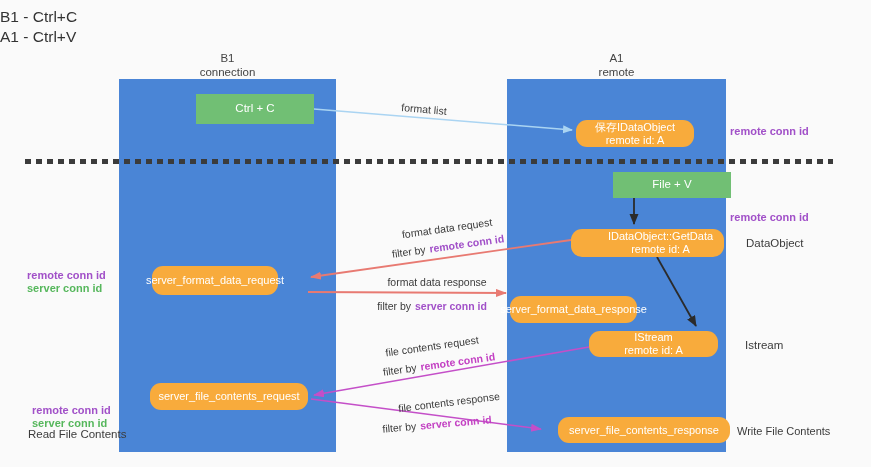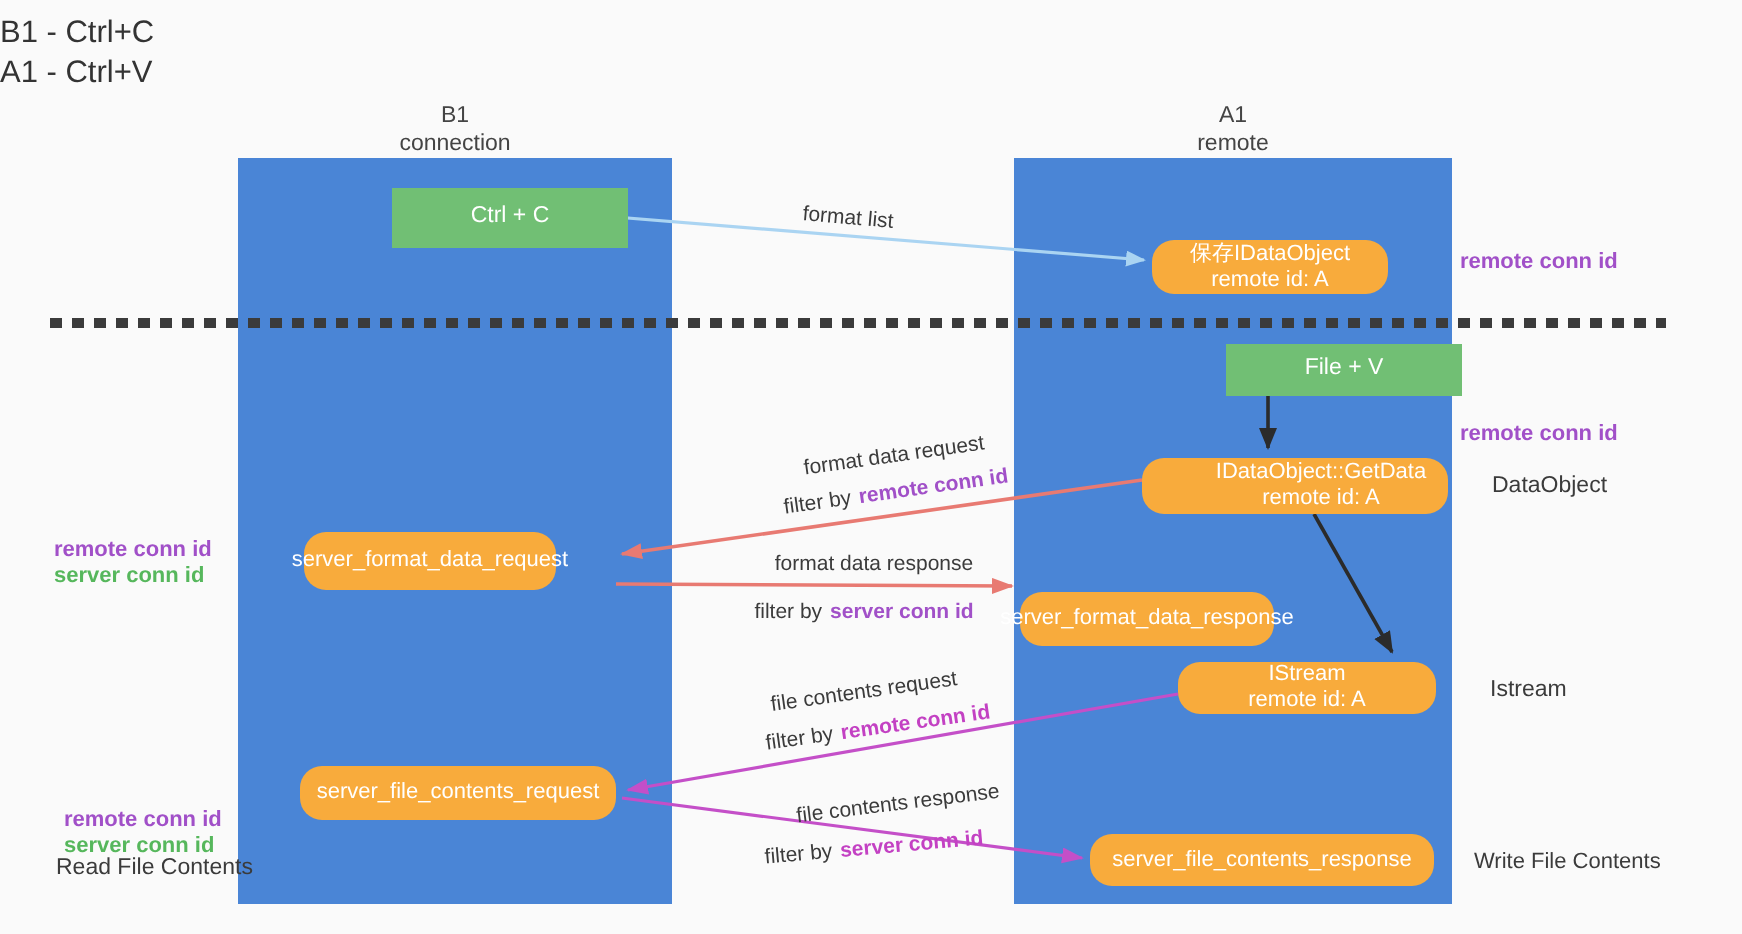--- a/index.html
+++ b/index.html
@@ -96,21 +96,21 @@
 
   <div class="abs node orange single" style="left:510px;top:281px;width:127px;height:27px;margin-top:15px;">server_format_data_response</div>
 
   <div class="abs node orange" style="left:589px;top:331px;width:129px;height:26px;">
     <div>IStream</div>
     <div>remote id: A</div>
   </div>
 
   <div class="abs node orange single" style="left:150px;top:383px;width:158px;height:27px;">server_file_contents_request</div>
 
-  <div class="abs node orange single" style="left:545px;top:417px;width:172px;height:26px;">server_file_contents_response</div>
+  <div class="abs node orange single" style="left:558px;top:417px;width:172px;height:26px;">server_file_contents_response</div>
 
   <div class="abs flabel center" style="left:424px;top:109px;transform:translate(-50%,-50%) rotate(5deg);">format list</div>
 
   <div class="abs flabel center" style="left:447px;top:228px;transform:translate(-50%,-50%) rotate(-8deg);">format data request</div>
   <div class="abs flabel center" style="left:448px;top:246px;transform:translate(-50%,-50%) rotate(-8deg);">
     <span>filter by</span><span class="purple gap">remote conn id</span>
   </div>
 
   <div class="abs flabel center" style="left:437px;top:282px;">format data response</div>
   <div class="abs flabel center" style="left:432px;top:306px;">

